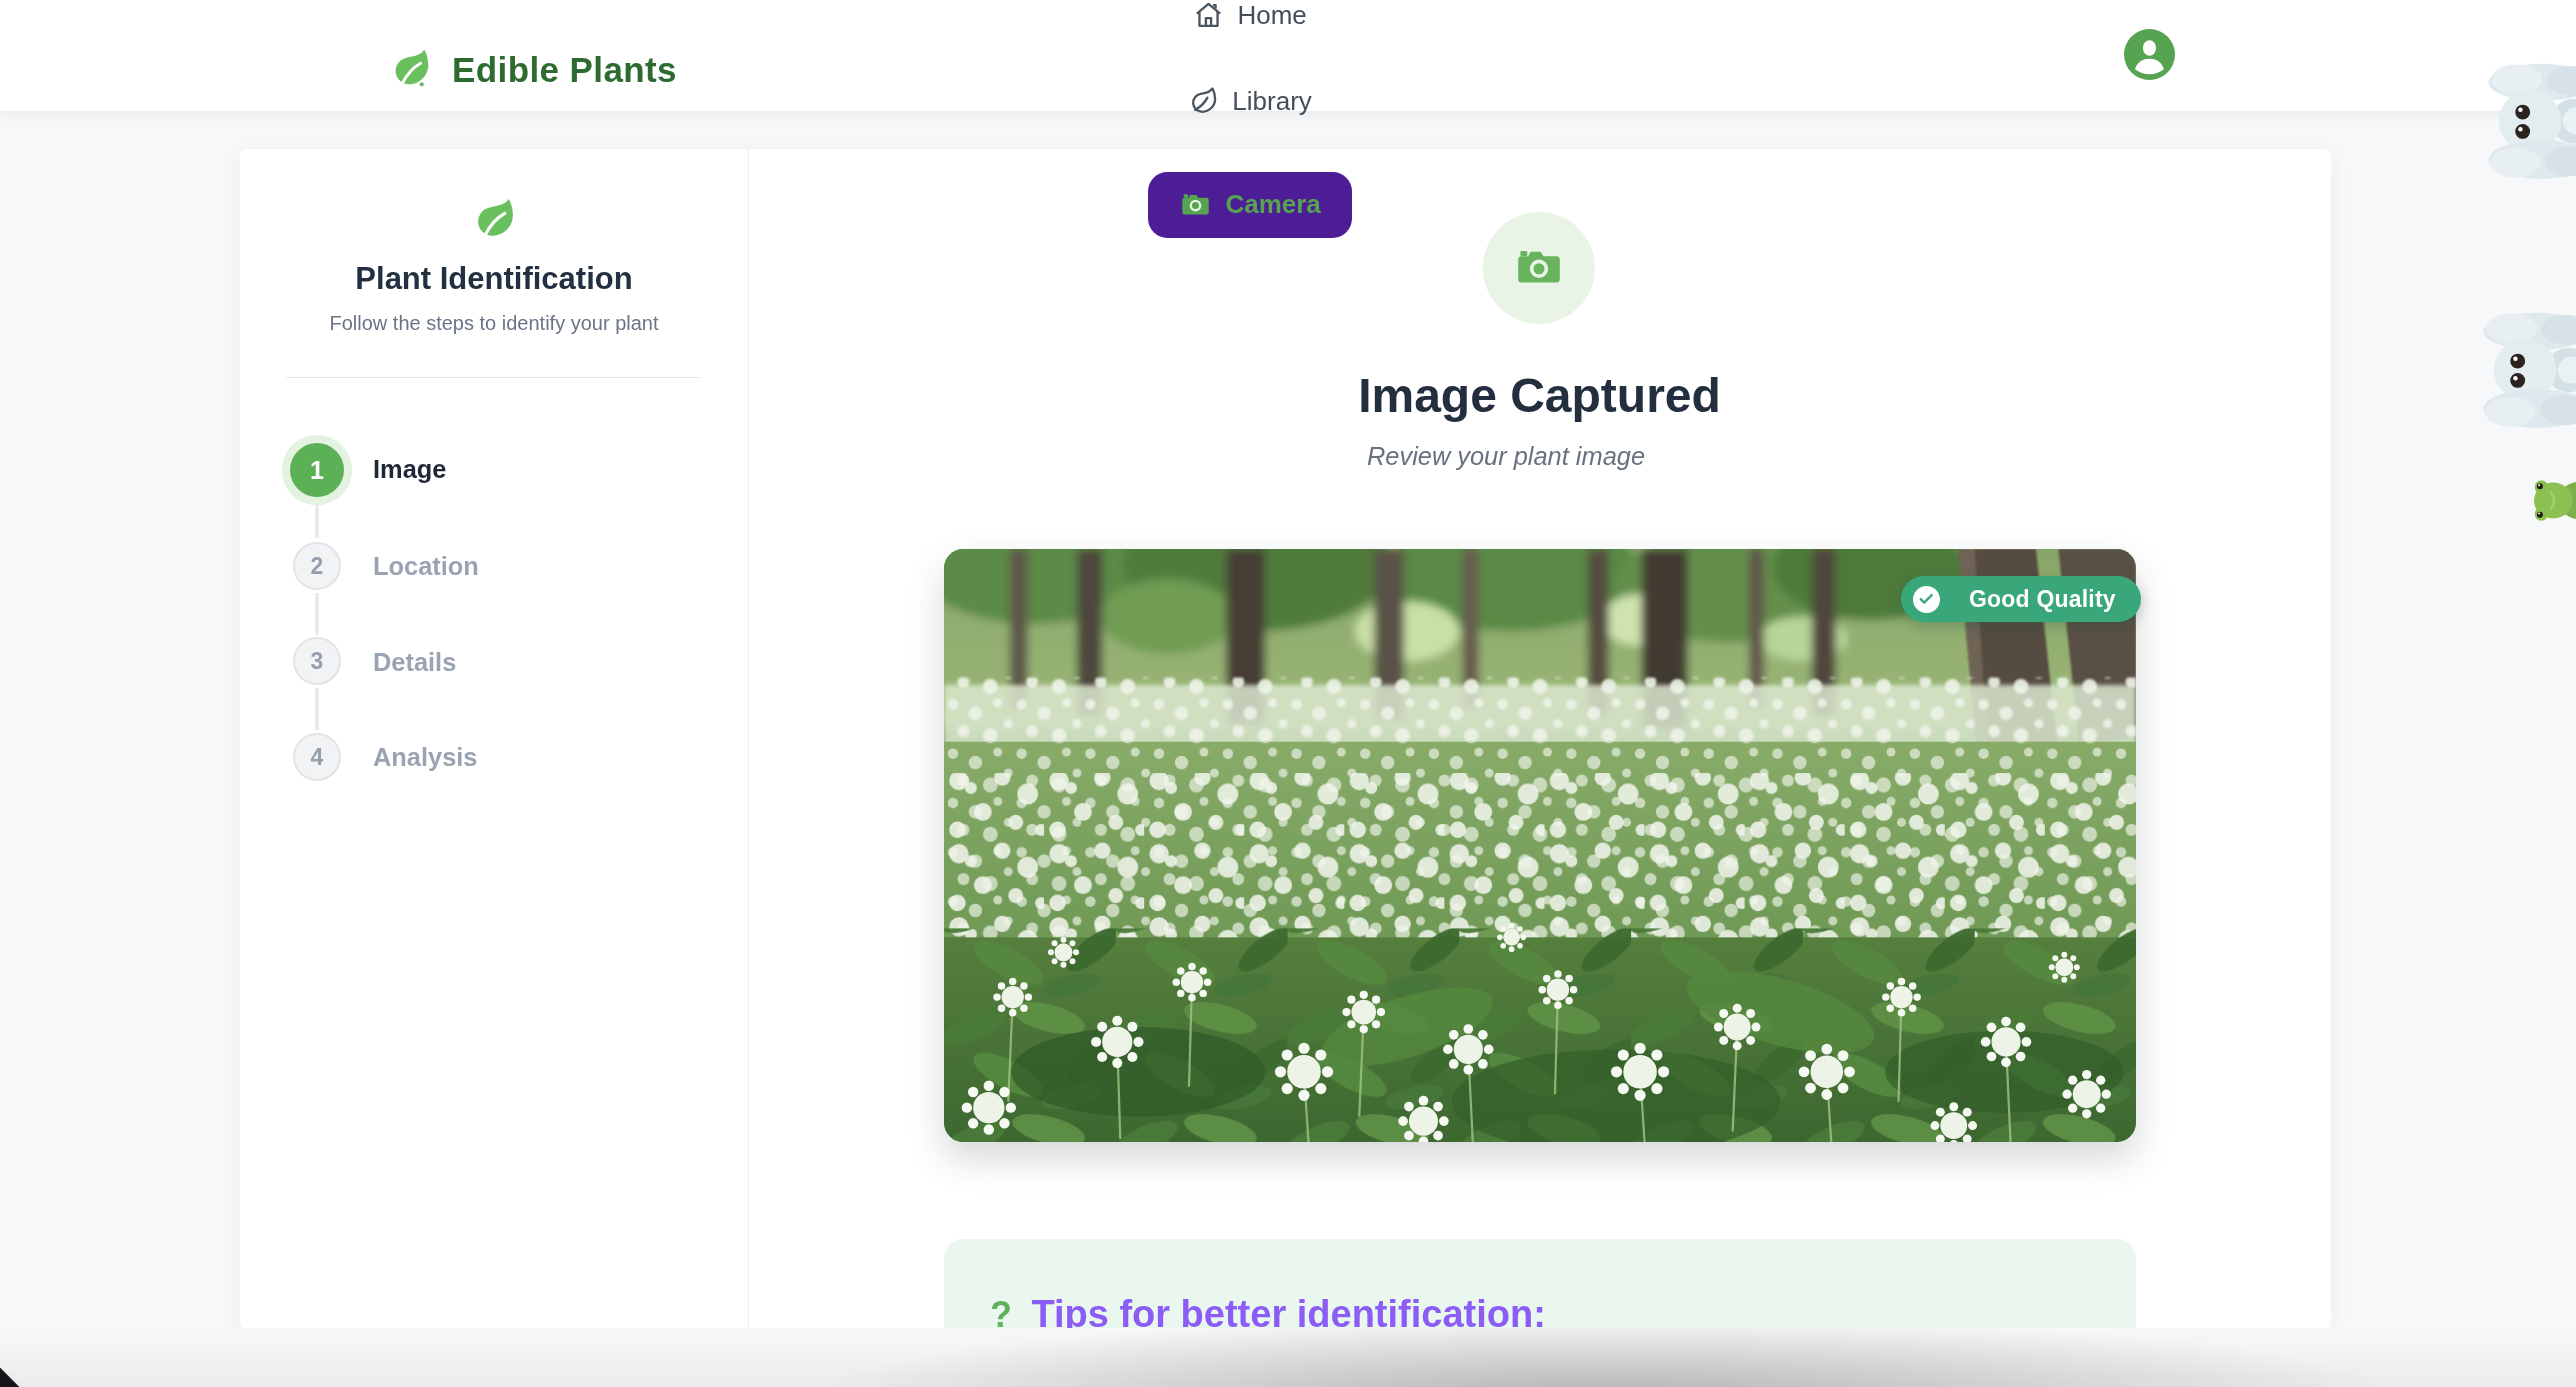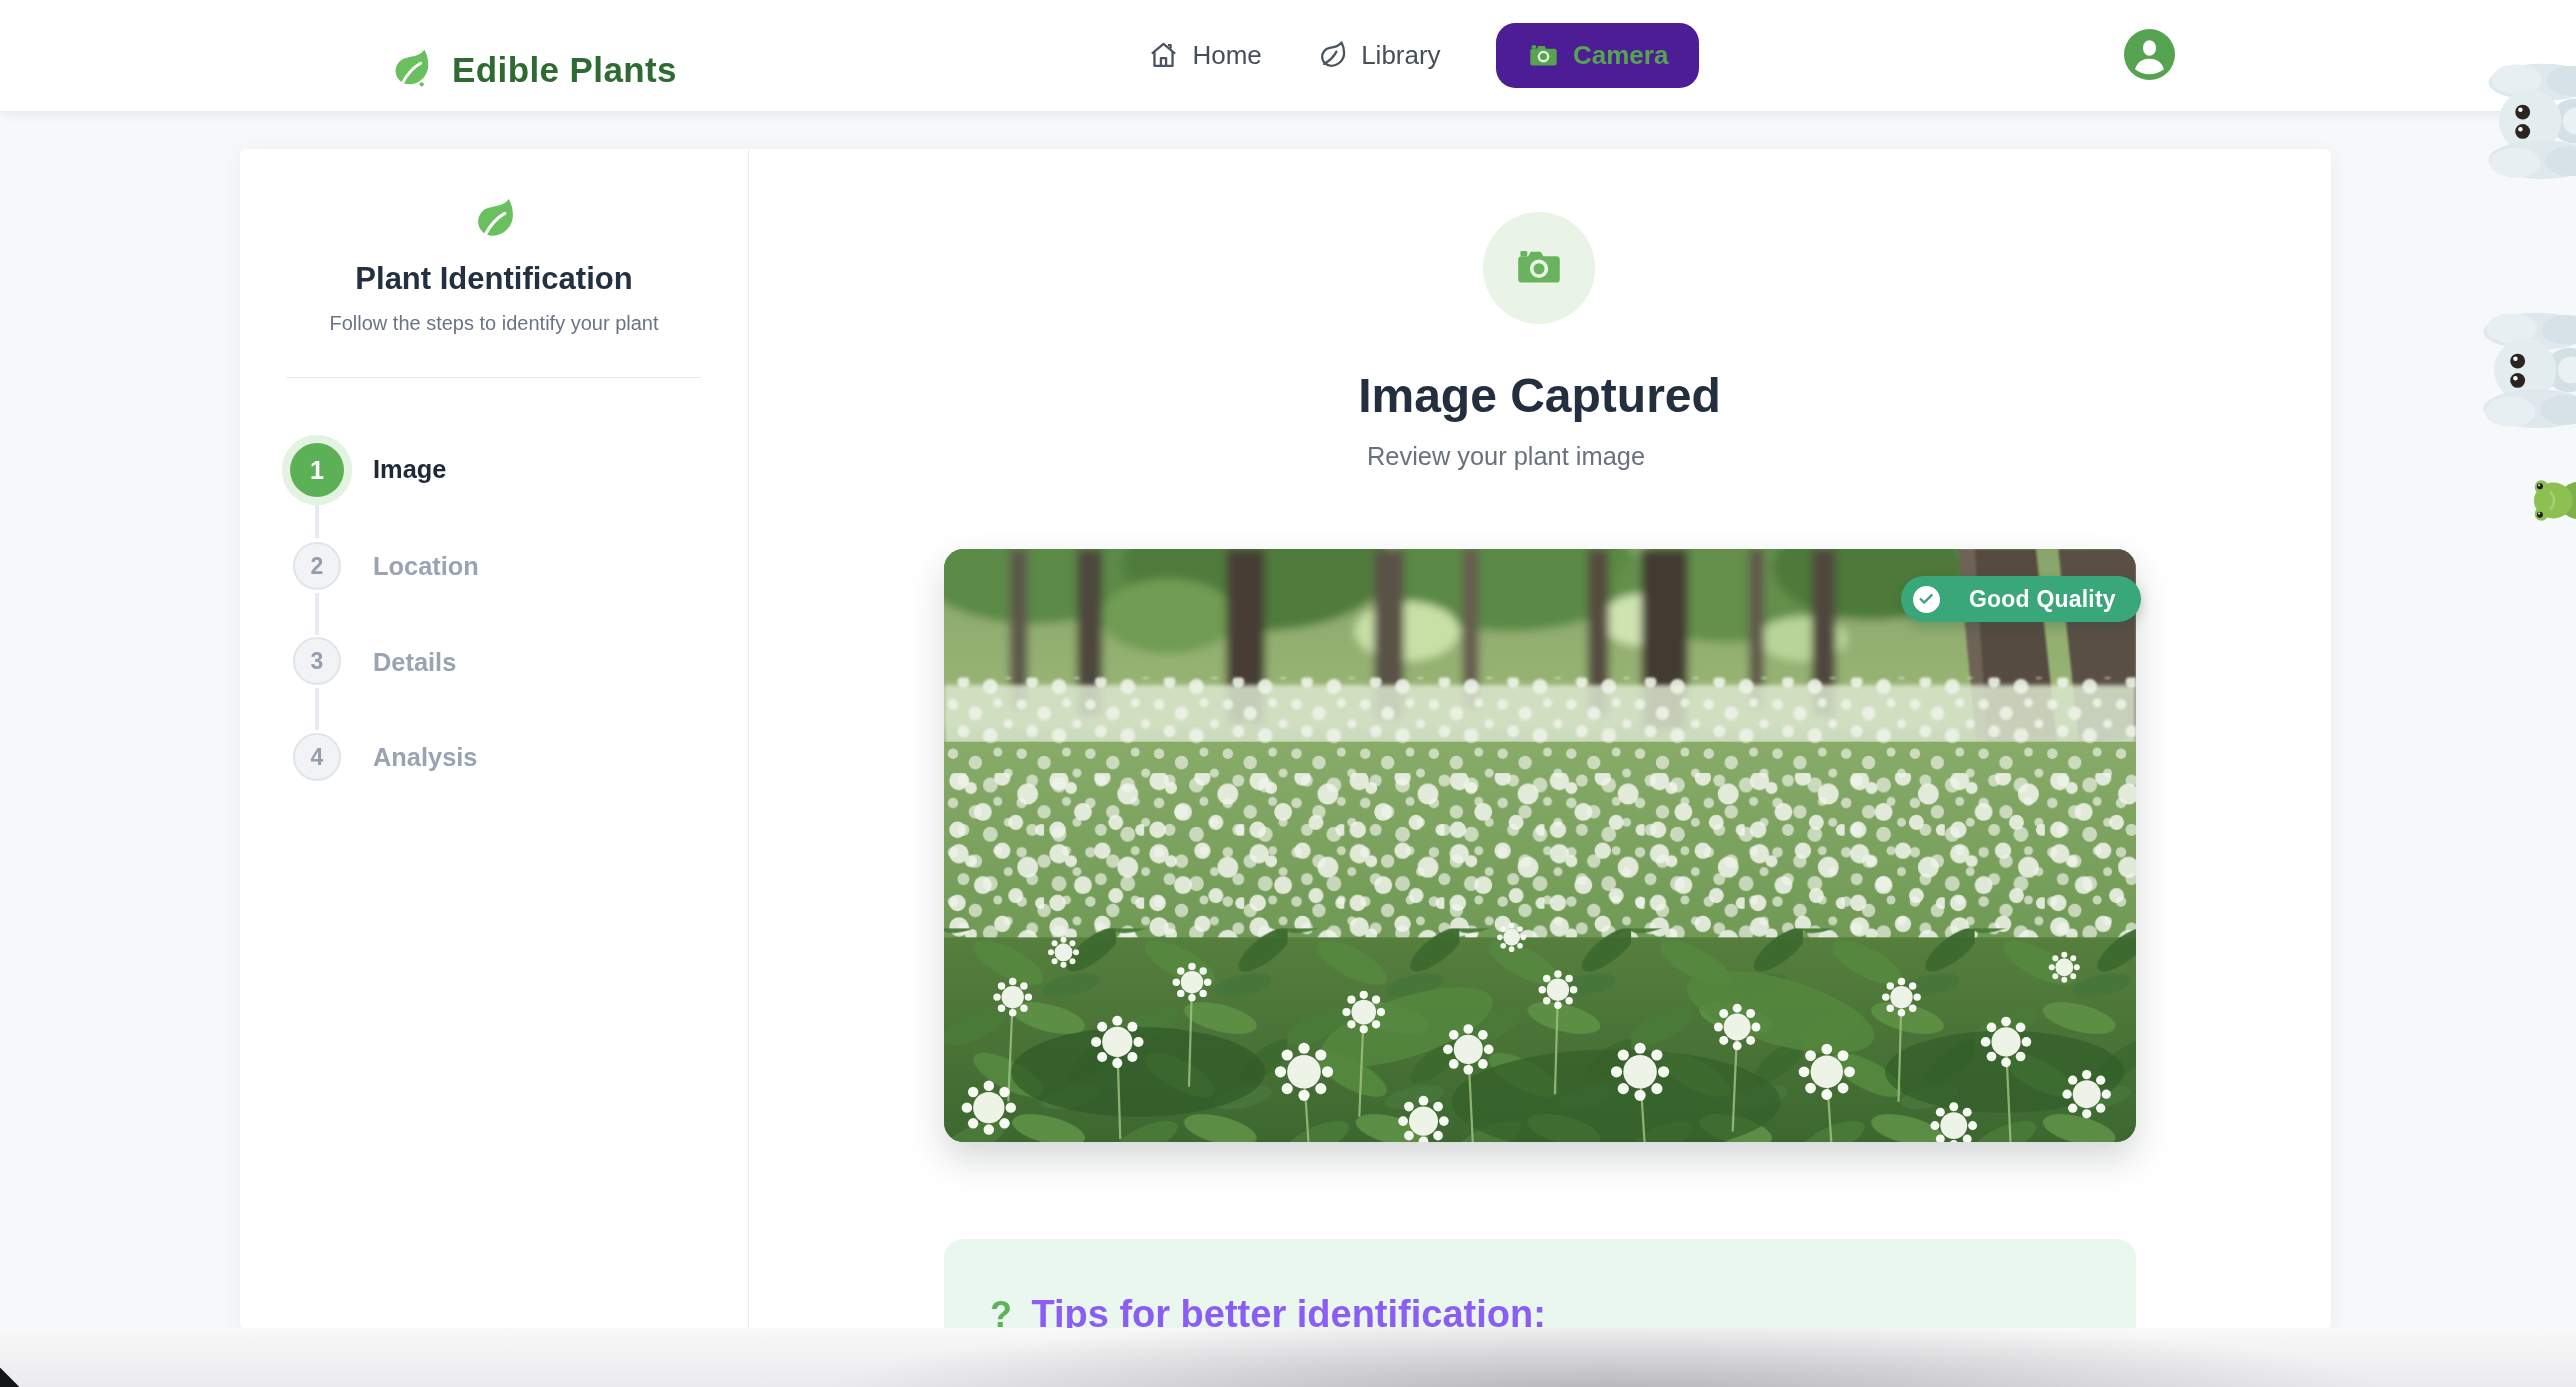--- a/index.html
+++ b/index.html
@@ -9,21 +9,21 @@
     font-family:"Liberation Sans", sans-serif;
     -webkit-font-smoothing:antialiased;
   }
   
   .navbar{
     position:absolute;left:0;top:0;width:2576px;height:111px;background:#ffffff;
     box-shadow:0 3px 10.5px rgba(30,40,50,.08);z-index:10;
   }
   .brand{position:absolute;left:388px;top:0;height:140px;display:flex;align-items:center;gap:18px;cursor:pointer;}
   .brand-title{font-size:35px;font-weight:bold;color:#2e6b31;letter-spacing:0.4px;}
-  .nav-links{position:absolute;left:1148px;top:0;height:111px;display:flex;align-items:center;gap:55px;}
+  .nav-links{position:absolute;left:1148px;top:0;height:111px;display:flex;align-items:center;gap:55px;flex-direction:column;}
   .nav-link{display:flex;align-items:center;gap:13.4px;font-size:26px;color:#454f5b;font-weight:500;cursor:pointer;}
   .nav-link .nicon{display:flex;align-items:center;}
   .nav-link.active{background:#4c1d95;color:#56a350;font-weight:600;padding:16.4px 31px;border-radius:19.4px;}
   .avatar-btn{
     position:absolute;left:2124px;top:29px;width:51px;height:51px;border-radius:50%;
     background:#56a352;display:flex;align-items:center;justify-content:center;cursor:pointer;
   }
   
   .page-card{
     position:absolute;left:240px;top:149px;width:2091px;height:1180px;background:#ffffff;
@@ -44,21 +44,21 @@
   .step-label{position:absolute;left:133px;font-size:25.4px;font-weight:600;}
   .step-label.active{color:#1e2836;font-weight:bold;}
   .step-label.upcoming{color:#9aa3b2;}
   
   .main{position:absolute;left:508px;top:0;width:1583px;height:1180px;}
   .camera-circle{
     position:absolute;left:735px;top:63px;width:112px;height:112px;border-radius:50%;
     background:#e9f4e6;display:flex;align-items:center;justify-content:center;
   }
   .main-heading{position:absolute;left:0;top:219px;width:1583px;text-align:center;font-size:48px;font-weight:bold;color:#232e3e;}
-  .main-sub{position:absolute;left:0;top:293px;width:1516px;text-align:center;font-size:25.4px;color:#68727f;}
+  .main-sub{position:absolute;left:0;top:293px;width:1516px;text-align:center;font-size:25.4px;color:#68727f;font-style:italic;}
   .photo-frame{
     position:absolute;left:196px;top:400px;width:1192px;height:593px;border-radius:19.4px;overflow:hidden;
     box-shadow:0 16.4px 36px rgba(30,40,45,.18);
   }
   .photo-frame svg{display:block;}
   .quality-badge{
     position:absolute;left:1153px;top:427px;height:46px;border-radius:24px;background:#3aa77a;
     display:flex;align-items:center;gap:29px;padding:0 25.4px 0 12px;z-index:3;
     box-shadow:0 4.5px 12px rgba(20,80,55,.25);
   }

